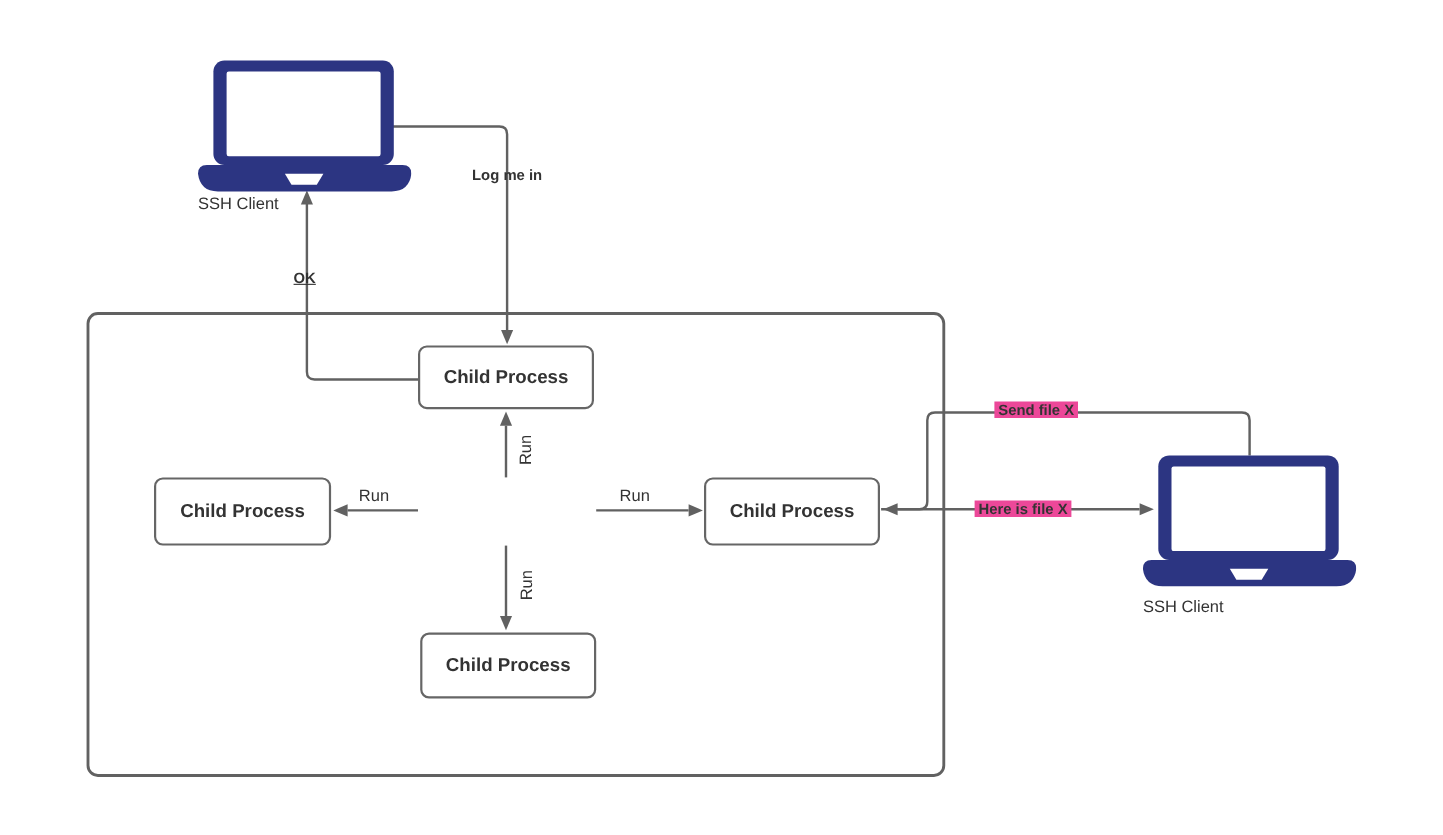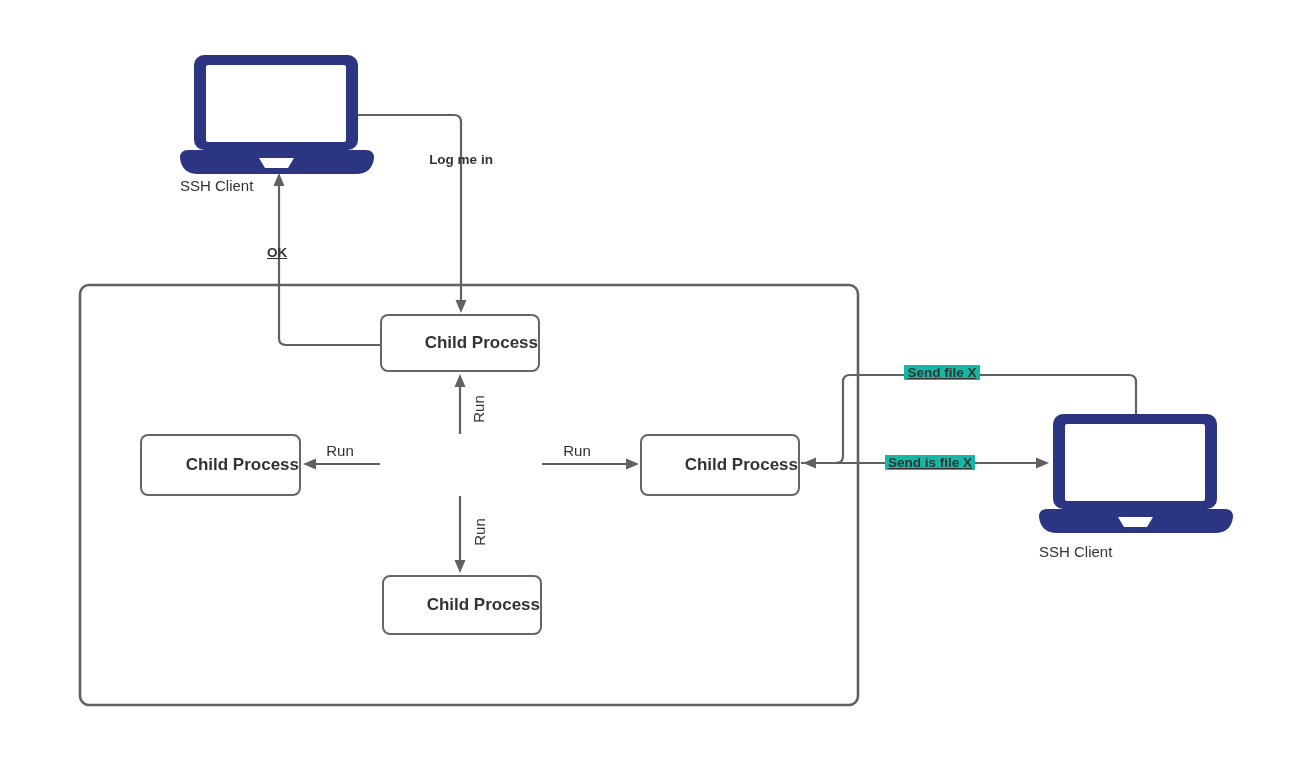--- a/index.html
+++ b/index.html
@@ -31,38 +31,37 @@
     fill: none;
   }
   .arrow { fill: var(--line, #616161); stroke: none; }
   .node-box {
     position: absolute;
     background: #ffffff;
     border: 2.5px solid var(--box-border, #666666);
     border-radius: 8px;
     display: flex;
     align-items: center;
-    justify-content: flex-end;
+    justify-content: center;
     font-weight: bold;
     font-size: 17px;
     color: var(--text, #333333);
     box-sizing: border-box;
   }
   .edge-label {
     position: absolute;
     font-size: 13.5px;
     font-weight: bold;
     color: var(--text, #333333);
     text-align: center;
     line-height: 16px;
   }
   .edge-label .bg {
-    background: #14b8a6;
+    background: #ec4899;
     padding: 0 3px;
-    text-decoration: underline;
   }
   .run-label {
     position: absolute;
     font-size: 15px;
     font-weight: normal;
     color: var(--text, #333333);
     text-align: center;
     line-height: 16px;
     width: 60px;
   }
@@ -146,21 +145,21 @@
 
   <div class="edge-label" style="left:391px; top:152px; width:140px;">Log me in</div>
 
   <div class="edge-label" style="left:247px; top:245px; width:60px;text-decoration:underline;">OK</div>
 
   <div class="edge-label" style="left:862px; top:365px; width:160px;">
     <span class="bg">Send file X</span>
   </div>
 
   <div class="edge-label" style="left:850px; top:455px; width:160px;">
-    <span class="bg">Send is file X</span>
+    <span class="bg">Here is file X</span>
   </div>
 
   <div class="run-label" style="left:310px; top:443px;">Run</div>
 
   <div class="run-label" style="left:547px; top:443px;">Run</div>
 
   <div class="run-label run-vertical" style="left:449px; top:401px;">Run</div>
 
   <div class="run-label run-vertical" style="left:450px; top:524px;">Run</div>
 

